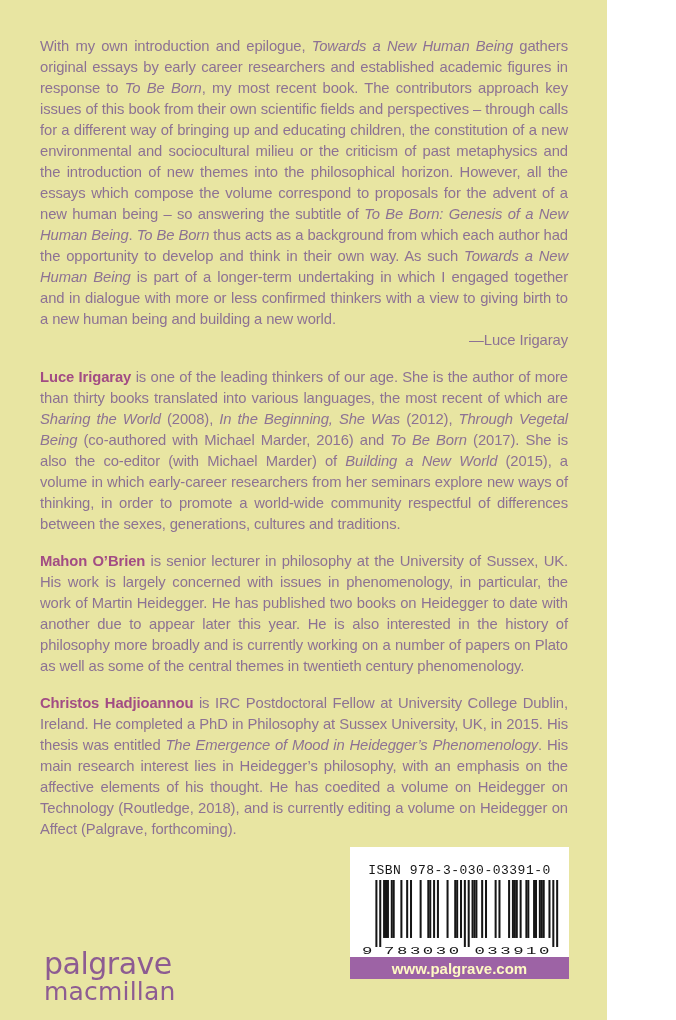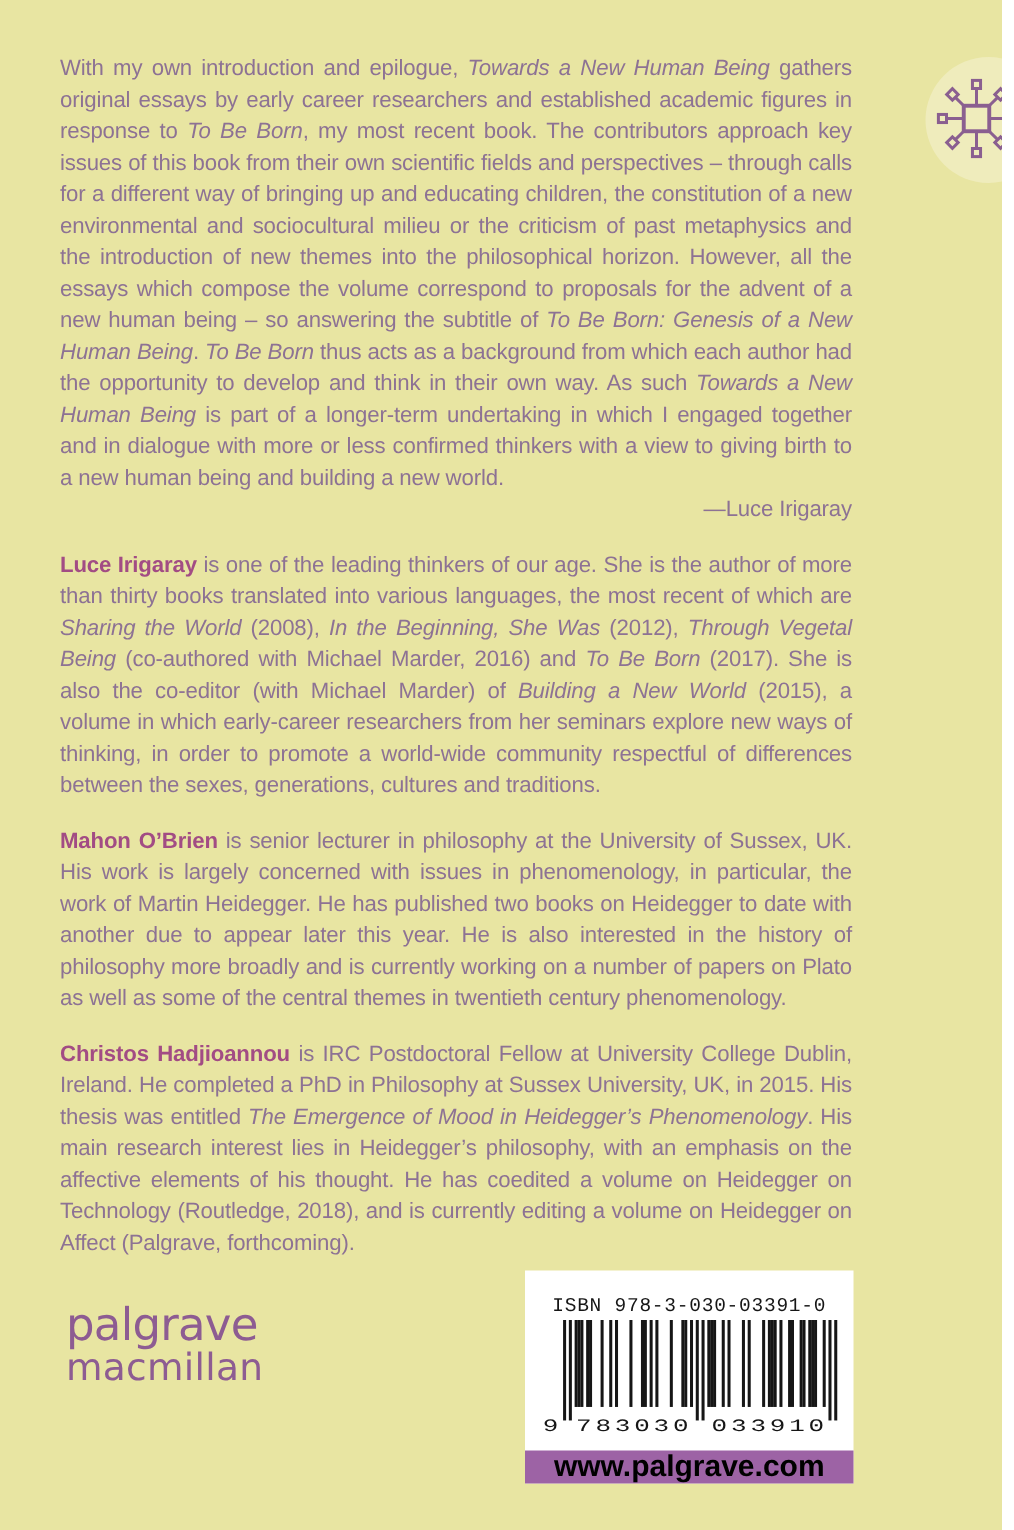--- a/index.html
+++ b/index.html
@@ -9,21 +9,21 @@
     --body-text:#8d7294;
     --name-highlight:#a24c84;
     --logo-purple:#8d5c92;
     --strip-purple:#9d63a5;
     --barcode-black:#161616;
     --box-white:#ffffff;
   }
   html,body{margin:0;padding:0;}
   body{width:676px;height:1020px;overflow:hidden;background:#fff;}
   .cover{
-    position:relative;width:668px;height:1020px;overflow:hidden;
+    position:relative;width:607px;height:1020px;overflow:hidden;
     background:var(--background);
     font-family:"Liberation Sans",sans-serif;
   }
   
   .badge{
     position:absolute;left:617px;top:38px;width:84px;height:84px;
     border-radius:50%;background:var(--badge-circle);
   }
   .badge svg{position:absolute;left:4px;top:11px;}
   
@@ -32,21 +32,21 @@
     color:var(--body-text);
     font-size:14.8px;line-height:21px;letter-spacing:-0.1px;
   }
   .rich{margin:0;text-align:justify;}
   .rich .it{font-style:italic;}
   .rich .b{font-weight:bold;color:var(--name-highlight);margin-top:36px;}
   .attribution{text-align:right;margin:0;}
   .bio{margin-top:16px;}
   
   .logo{
-    position:absolute;left:44px;top:868px;
+    position:absolute;left:44px;top:948px;
     color:var(--logo-purple);
     font-family:"DejaVu Sans",sans-serif;
   }
   .logo1{font-size:30px;line-height:31px;letter-spacing:-0.5px;}
   .logo2{font-size:25px;line-height:25px;letter-spacing:0.2px;}
   
   .isbnbox{
     position:absolute;left:350px;top:847px;width:219px;
     background:var(--box-white);
   }
@@ -55,24 +55,24 @@
     font-family:"Liberation Mono",monospace;
     font-size:13px;letter-spacing:0.5px;
     color:var(--barcode-black);
   }
   .barcode svg{display:block;width:200px;height:76px;margin:2px auto 0 auto;}
   .barcode text{
     font-family:"Liberation Mono",monospace;
     font-size:9px;
   }
   .strip{
-    height:22px;margin-top:11px;
-    background:var(--strip-purple);color:#000000;
+    height:22px;margin-top:1px;
+    background:var(--strip-purple);color:#fef9c3;
     display:flex;align-items:center;justify-content:center;
-    font-size:20px;font-weight:bold;
+    font-size:15px;font-weight:bold;
   }
 </style>
 </head>
 <body>
 
 <div class="cover">
 
   <div class="badge">
     <svg width="60" height="60" viewBox="0 0 60 60">
       <g stroke="var(--emblem-purple)" fill="none" stroke-width="2">

